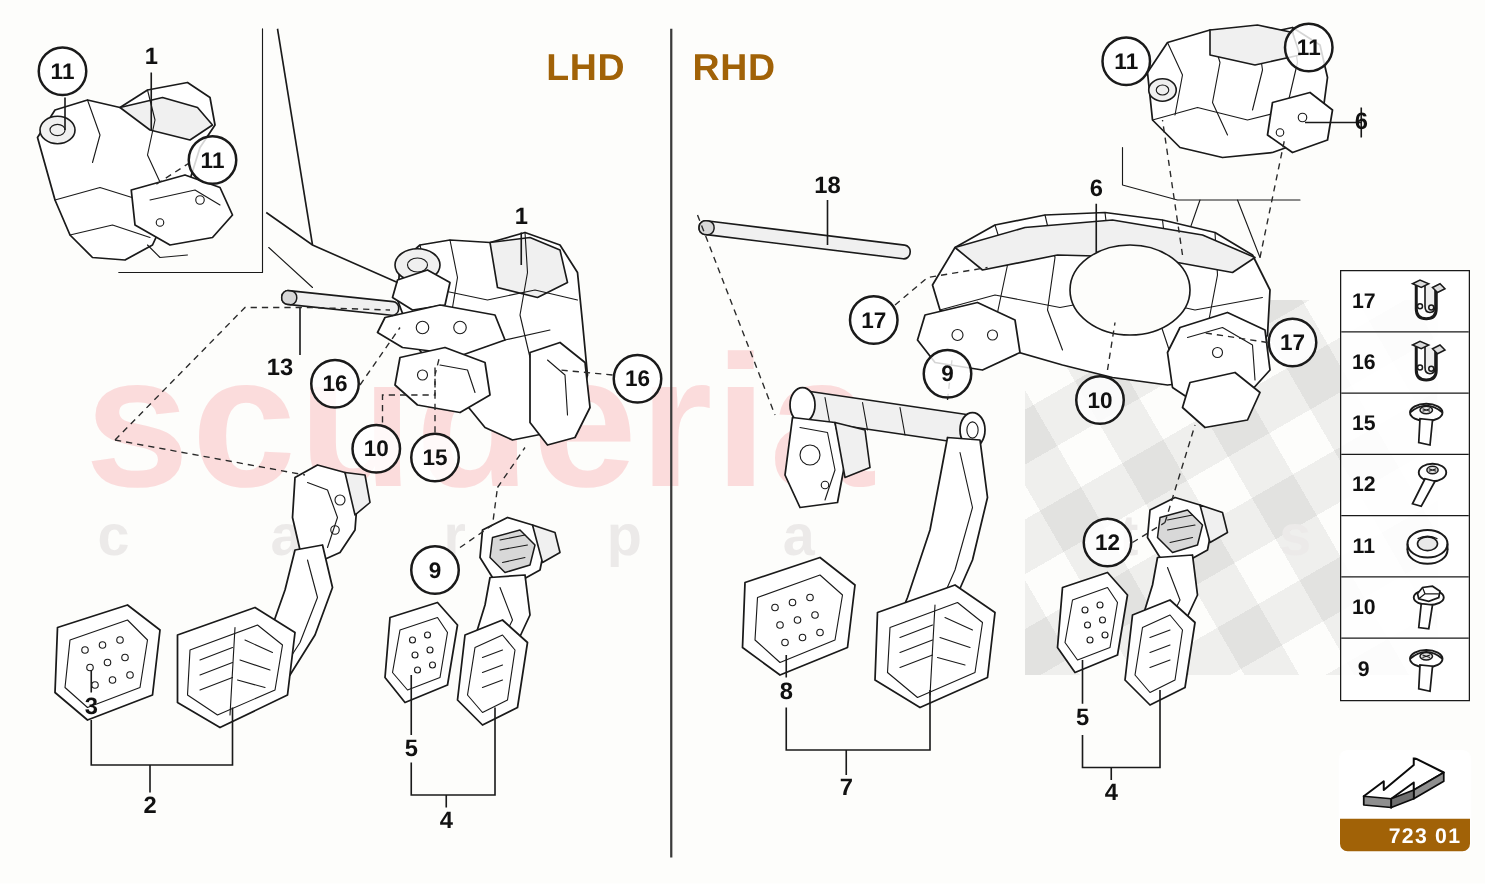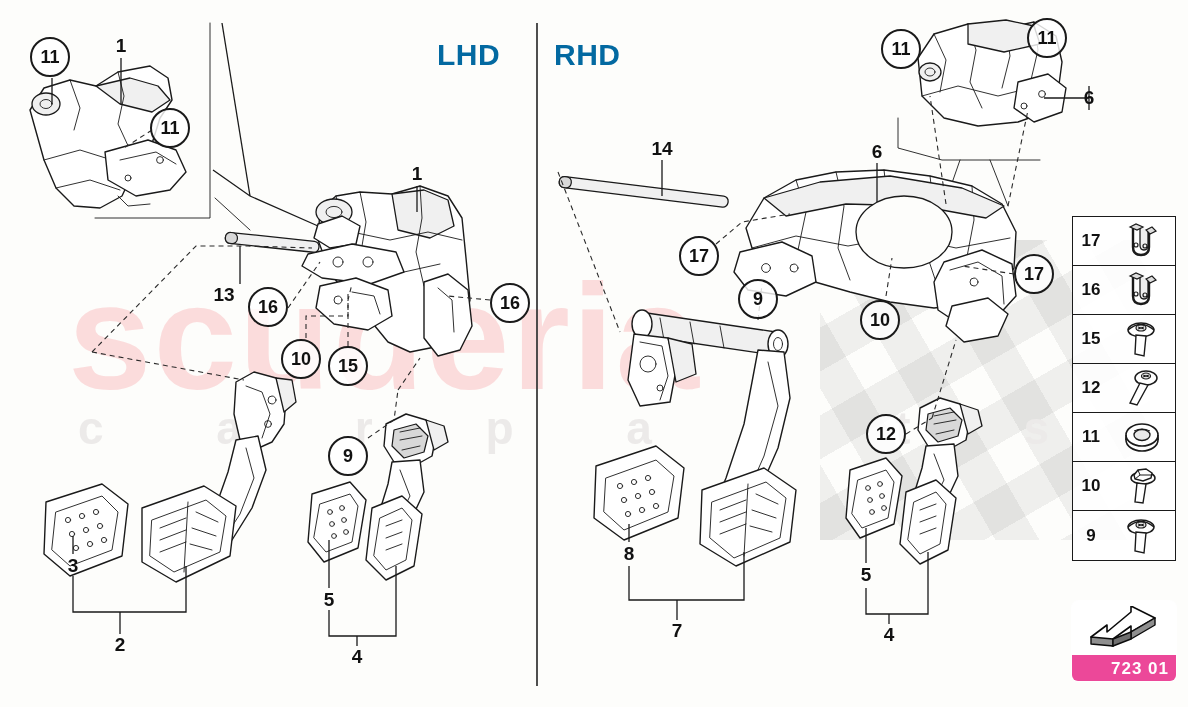--- a/index.html
+++ b/index.html
@@ -64,21 +64,21 @@
     left: 0; top: 0;
     width: 1188px;
     height: 707px;
   }
 
   
   .side-title {
     position: absolute;
     font-size: 30px;
     font-weight: bold;
-    color: #0369a1;
+    color: #a16207;
     letter-spacing: 0.5px;
   }
   #lhd-title { left: 437px; top: 38px; }
   #rhd-title { left: 554px; top: 38px; }
 
   
   .num {
     position: absolute;
     font-size: 19px;
     font-weight: bold;
@@ -154,21 +154,21 @@
   }
   #partbox .arrow-area {
     height: 54px;
     background: #ffffff;
     display: flex;
     align-items: center;
     justify-content: center;
   }
   #partbox .code-area {
     height: 28px;
-    background: #ec4899;
+    background: #a16207;
     color: #ffffff;
     display: flex;
     align-items: center;
     justify-content: center;
     font-size: 17px;
     font-weight: bold;
     letter-spacing: 1px;
     padding-left: 32px;
   }
 </style>
@@ -506,21 +506,21 @@
     </div>
 
   <div id="number-layer">
       <div class="num" style="left: 121px; top: 46px;">1</div>
       <div class="num" style="left: 417px; top: 174px;">1</div>
       <div class="num" style="left: 224px; top: 295px;">13</div>
       <div class="num" style="left: 73px; top: 566px;">3</div>
       <div class="num" style="left: 120px; top: 645px;">2</div>
       <div class="num" style="left: 329px; top: 600px;">5</div>
       <div class="num" style="left: 357px; top: 657px;">4</div>
-      <div class="num" style="left: 662px; top: 149px;">14</div>
+      <div class="num" style="left: 662px; top: 149px;">18</div>
       <div class="num" style="left: 877px; top: 152px;">6</div>
       <div class="num" style="left: 1089px; top: 98px;">6</div>
       <div class="num" style="left: 629px; top: 554px;">8</div>
       <div class="num" style="left: 677px; top: 631px;">7</div>
       <div class="num" style="left: 866px; top: 575px;">5</div>
       <div class="num" style="left: 889px; top: 635px;">4</div>
     </div>
 
   <div id="legend">
       <div class="legend-row">

